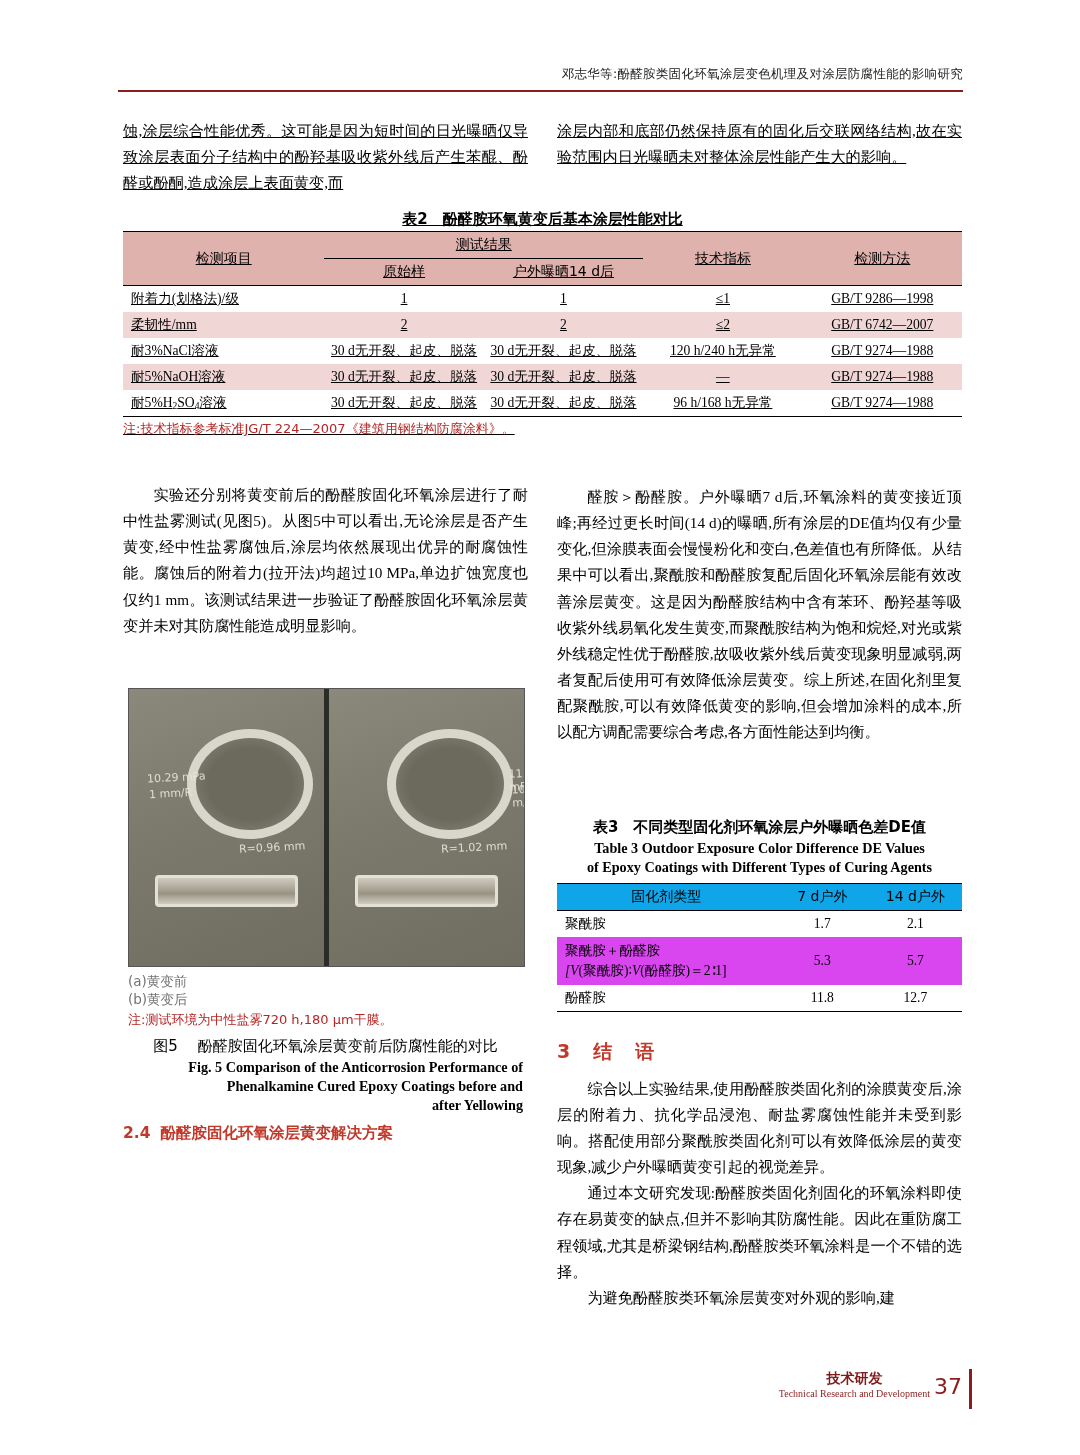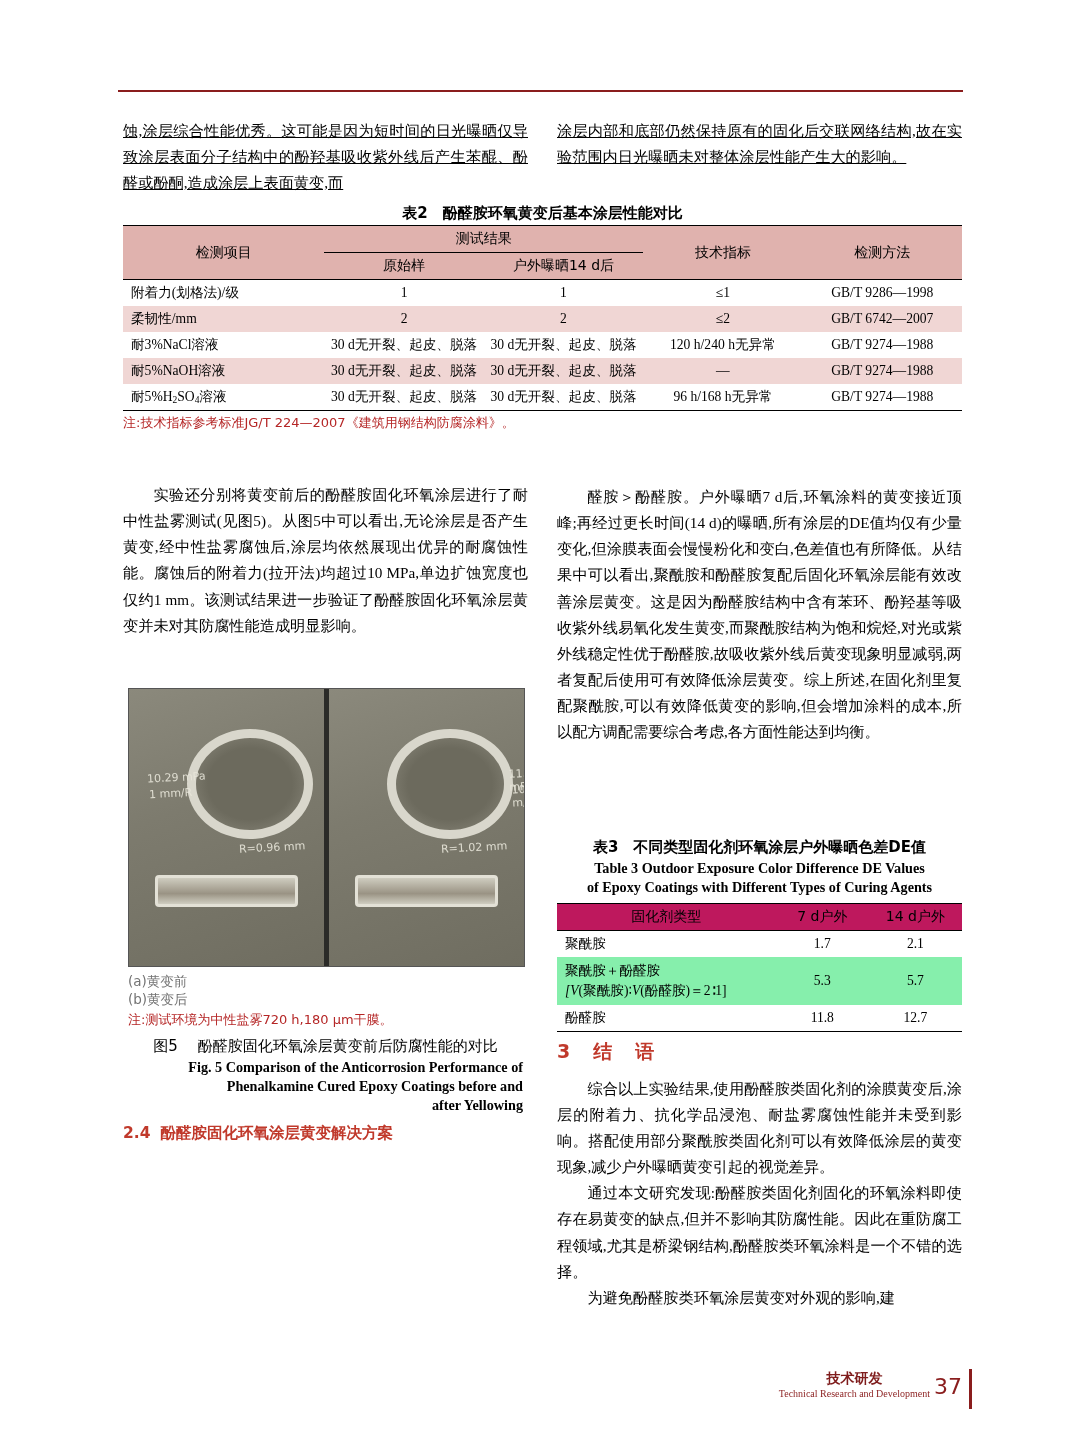--- a/index.html
+++ b/index.html
@@ -194,22 +194,22 @@
   .sec-head-big {
     color: #c0392b;
     font-weight: bold;
     font-family: "DejaVu Sans", sans-serif;
     font-size: 19px;
     letter-spacing: 2px;
   }
 
   
   .t3 { font-size: 13.6px; }
-  .t3 .hdr { background: #be185d; font-family: "DejaVu Sans", sans-serif; font-size: 14px; }
-  .t3 .shade { background: #86efac; margin-left: 12px; }
+  .t3 .hdr { background: #0ea5e9; font-family: "DejaVu Sans", sans-serif; font-size: 14px; }
+  .t3 .shade { background: #d946ef; margin-left: 12px; }
   .t3 .lcell { text-align: left; padding-left: 8px; }
 
   
   .footer {
     position: absolute;
     right: 118px;
     bottom: 52px;
     text-align: right;
   }
   .footer-cn {
@@ -241,31 +241,32 @@
     background: #8a1d1d;
   }
   .sub { font-size: 0.7em; vertical-align: -0.25em; }
   .ital { font-style: italic; }
 </style>
 </head>
 <body>
 
 <div class="page">
 
+  <div class="runhead">邓志华等:酚醛胺类固化环氧涂层变色机理及对涂层防腐性能的影响研究</div>
   <div class="runhead-rule"></div>
 
   <div class="col col-left" style="top:118px; height:90px;">
     <p class="para noind">蚀,涂层综合性能优秀。这可能是因为短时间的日光曝晒仅导致涂层表面分子结构中的酚羟基吸收紫外线后产生苯醌、酚醛或酚酮,造成涂层上表面黄变,而</p>
   </div>
 
   <div class="col col-right" style="top:118px; height:90px;">
     <p class="para noind">涂层内部和底部仍然保持原有的固化后交联网络结构,故在实验范围内日光曝晒未对整体涂层性能产生大的影响。</p>
   </div>
 
-  <div class="tbl-block" style="left:123px; top:204px; width:839px;">
+  <div class="tbl-block" style="left:123px; top:210px; width:839px;text-decoration:underline;">
     <div class="tbl-title-cn">表2　酚醛胺环氧黄变后基本涂层性能对比</div>
     <table class="t2">
       <tbody>
           <tr class="hdr rule-top">
         <td rowspan="2" style="width:24%;">检测项目</td>
         <td colspan="2" class="rule-thin-bot">测试结果</td>
         <td rowspan="2" style="width:19%;">技术指标</td>
         <td rowspan="2" style="width:19%;">检测方法</td>
       </tr>
       <tr class="hdr rule-bot">
@@ -353,21 +354,21 @@
   <div class="col col-left" style="top:1120px;">
     <div class="sec-head">
       <span class="num">2.4</span><span>酚醛胺固化环氧涂层黄变解决方案</span>
     </div>
   </div>
 
   <div class="col col-right" style="top:484px;">
     <p class="para">醛胺＞酚醛胺。户外曝晒7 d后,环氧涂料的黄变接近顶峰;再经过更长时间(14 d)的曝晒,所有涂层的DE值均仅有少量变化,但涂膜表面会慢慢粉化和变白,色差值也有所降低。从结果中可以看出,聚酰胺和酚醛胺复配后固化环氧涂层能有效改善涂层黄变。这是因为酚醛胺结构中含有苯环、酚羟基等吸收紫外线易氧化发生黄变,而聚酰胺结构为饱和烷烃,对光或紫外线稳定性优于酚醛胺,故吸收紫外线后黄变现象明显减弱,两者复配后使用可有效降低涂层黄变。综上所述,在固化剂里复配聚酰胺,可以有效降低黄变的影响,但会增加涂料的成本,所以配方调配需要综合考虑,各方面性能达到均衡。</p>
   </div>
 
-  <div class="tbl-block" style="left:557px; top:838px; width:405px;">
+  <div class="tbl-block" style="left:557px; top:818px; width:405px;">
     <div class="tbl-title-cn"><span>表3　不同类型固化剂环氧涂层户外曝晒色差DE值</span></div>
     <div class="tbl-title-en" style="line-height:1.35;">
       <div>Table 3    Outdoor Exposure Color Difference DE Values</div>
       <div>of Epoxy Coatings with Different Types of Curing Agents</div>
     </div>
     <table class="t3">
       <tbody>
           <tr class="hdr rule-top rule-bot">
         <td style="width:54%;">固化剂类型</td>
         <td style="width:23%;">7 d户外</td>

